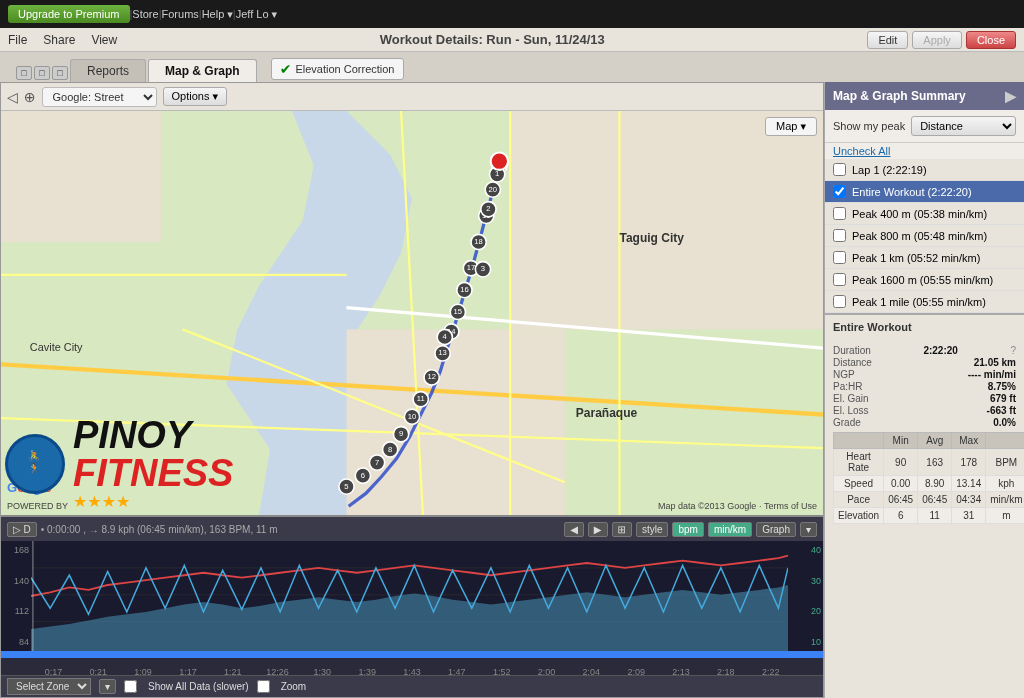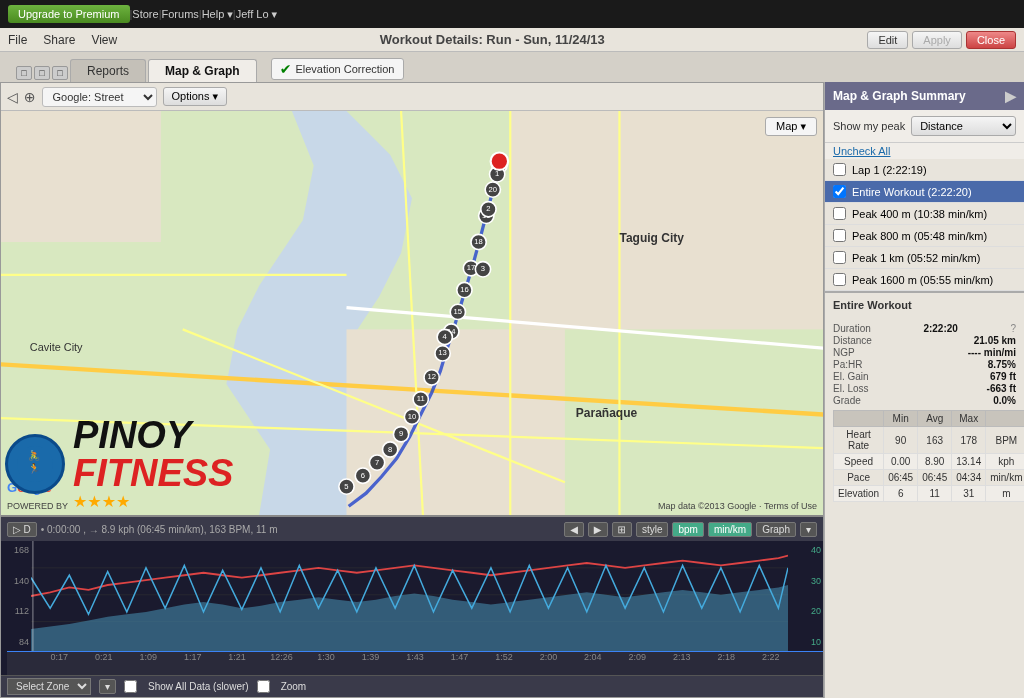--- a/index.html
+++ b/index.html
@@ -211,24 +211,23 @@
     }
     #graph-y-axis { width: 30px; background: #1a1a2e; display: flex; flex-direction: column; justify-content: space-between; padding: 4px 2px; }
     .y-label { color: #888; font-size: 9px; text-align: right; }
     #graph-main { flex: 1; position: relative; overflow: hidden; }
     #graph-svg { width: 100%; height: 100%; }
 
     #graph-x-axis {
       height: 26px;
       background: #2a2a3a;
       display: flex;
-      align-items: flex-start;
+      align-items: flex-end;
       padding: 0 30px;
-      border-top: 1px solid #3b82f6;
-      margin-left: 6px;
+      border-top: 7px solid #3b82f6;
     }
     .x-label { color: #888; font-size: 9px; flex: 1; text-align: center; }
 
     #graph-bottom-toolbar {
       height: 22px;
       background: #3a3a4a;
       display: flex;
       align-items: center;
       padding: 0 6px;
       gap: 8px;
@@ -697,33 +696,37 @@
       <div class="lap-item">
         <input type="checkbox" style="">
         <span class="lap-label">Lap 1 (2:22:19)</span>
       </div>
       <div class="lap-item highlighted">
         <input type="checkbox" checked="" style="">
         <span class="lap-label">Entire Workout (2:22:20)</span>
       </div>
       <div class="lap-item">
         <input type="checkbox" style="">
-        <span class="lap-label">Peak 400 m (10:38 min/km)</span>
+        <span class="lap-label">Peak 400 m (05:38 min/km)</span>
       </div>
       <div class="lap-item">
         <input type="checkbox" style="">
         <span class="lap-label">Peak 800 m (05:48 min/km)</span>
       </div>
       <div class="lap-item">
         <input type="checkbox" style="">
         <span class="lap-label">Peak 1 km (05:52 min/km)</span>
       </div>
       <div class="lap-item">
         <input type="checkbox" style="">
         <span class="lap-label">Peak 1600 m (05:55 min/km)</span>
+      </div>
+      <div class="lap-item">
+        <input type="checkbox" style="">
+        <span class="lap-label">Peak 1 mile (05:55 min/km)</span>
       </div>
     </div>
 
     <div id="entire-workout-section">
       <div id="entire-workout-title">Entire Workout</div>
 
       <div class="stat-row">
         <span class="stat-label">Duration</span>
         <span class="stat-value">2:22:20</span>
         <span style="color:#888;cursor:pointer">?</span>

